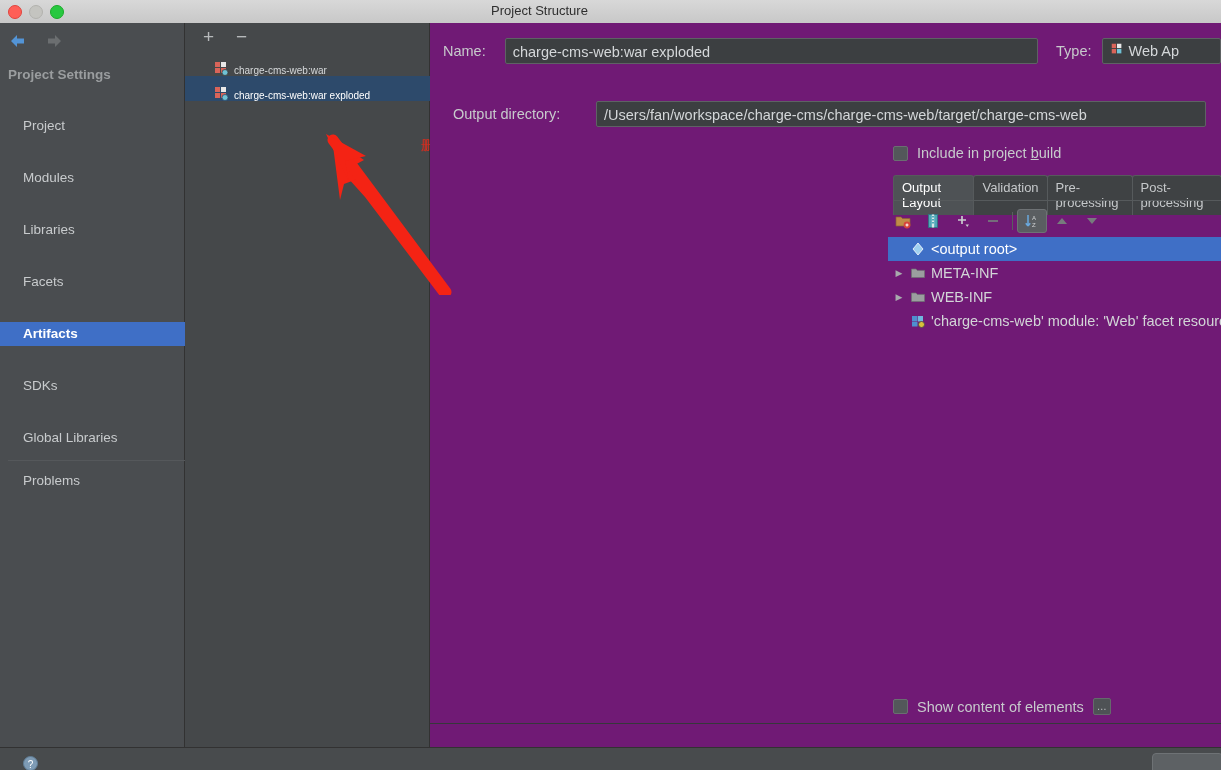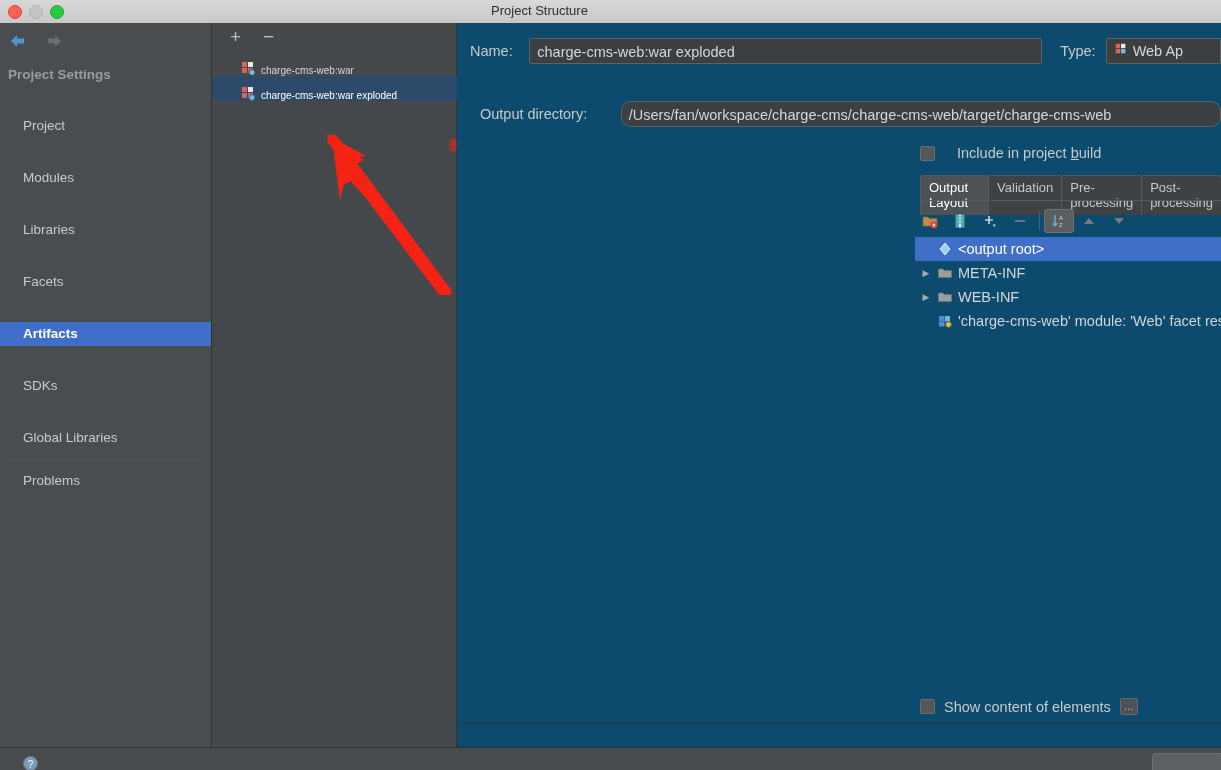--- a/index.html
+++ b/index.html
@@ -22,25 +22,25 @@
   .dot.red{background:#ff5f57;border:1px solid #e0443e;}
   .dot.yellow{background:#c4c4c0;border:1px solid #b2b2ae;}
   .dot.green{background:#28c840;border:1px solid #1aab29;}
   .title-text{
     position:absolute;left:0;top:3px;width:1079px;text-align:center;
     font-size:13px;color:#2f2f2f;
   }
 
   
   .body{position:absolute;left:0;top:23px;width:1221px;height:724px;display:flex;}
-  .sidebar{width:212px;height:724px;background:#4a4d50;border-right:1px solid #323232;
+  .sidebar{width:185px;height:724px;background:#4a4d50;border-right:1px solid #323232;
            box-sizing:border-box;position:relative;}
   .midpanel{width:245px;height:724px;background:#45484a;border-right:1px solid #323232;
             box-sizing:border-box;position:relative;}
-  .mainpanel{flex:1;height:724px;background:#0c4a6e;position:relative;}
+  .mainpanel{flex:1;height:724px;background:#701a75;position:relative;}
 
   
   .navbtns{position:absolute;left:8px;top:8px;display:flex;gap:16px;align-items:center;}
   .navbtn{width:20px;height:20px;display:flex;align-items:center;justify-content:center;}
   .sb-group{font-size:13.5px;color:#9a9d9f;padding:4px 0 4px 8px;font-weight:bold;}
   .sb-item{font-size:13.5px;color:#c8cbcd;padding:4px 0 4px 23px;line-height:16px;margin-top:28px;}
   .sb-item.sel{background:#3f6fc6;color:#ffffff;font-weight:bold;}
   .sb-list{position:absolute;left:0;top:40px;width:211px;}
   .sb-div{height:1px;background:#55585b;margin:10px 8px 8px 8px;}
   .sb-problems{font-size:13.5px;color:#c8cbcd;padding:4px 0 4px 23px;}
@@ -62,21 +62,21 @@
 
   
   .row-name{position:absolute;left:0;top:15px;width:100%;display:flex;align-items:center;}
   .lbl{font-size:14.5px;color:#c7cacc;}
   .field{
     background:#3c3f41;border:1px solid #5e6264;border-radius:2px;
     height:26px;line-height:26px;font-size:14.5px;color:#d4d7d9;
     padding:0 7px;box-sizing:border-box;white-space:nowrap;overflow:hidden;
   }
   .row-out{position:absolute;left:0;top:78px;width:100%;display:flex;align-items:center;}
-  .cb-row{position:absolute;left:463px;top:122px;display:flex;align-items:center;gap:22px;}
+  .cb-row{position:absolute;left:463px;top:122px;display:flex;align-items:center;gap:9px;}
   .checkbox{width:13px;height:13px;background:#53575a;border:1px solid #6a6e71;border-radius:2px;}
   .cb-label{font-size:14.5px;color:#c7cacc;}
   .u{text-decoration:underline;}
 
   .tabs{position:absolute;left:463px;top:152px;display:flex;}
   .tab{
     font-size:13px;color:#c5c8ca;padding:4px 8px 5px 8px;
     background:#3f4244;border:1px solid #565a5c;border-bottom:none;
     border-radius:3px 3px 0 0;margin-right:-1px;
   }
@@ -203,21 +203,21 @@
               <rect x="2" y="8" width="5" height="5" fill="#d96459"></rect>
               <rect x="8" y="8" width="5" height="5" fill="#6fc2d6"></rect>
             </svg>
           </span>
           <span>Web Ap</span>
         </div>
       </div>
 
       <div class="row-out">
         <div class="lbl" style="margin-left:23px;width:143px;">Output directory:</div>
-        <div class="field" style="width:610px;border-radius:10px;">/Users/fan/workspace/charge-cms/charge-cms-web/target/charge-cms-web</div>
+        <div class="field" style="width:610px;">/Users/fan/workspace/charge-cms/charge-cms-web/target/charge-cms-web</div>
       </div>
 
       <div class="cb-row">
         <div class="checkbox"></div>
         <div class="cb-label"><span>Include in project </span><span class="u">b</span><span>uild</span></div>
       </div>
 
       <div class="tabs">
         <div class="tab sel">Output Layout</div>
         <div class="tab">Validation</div>

